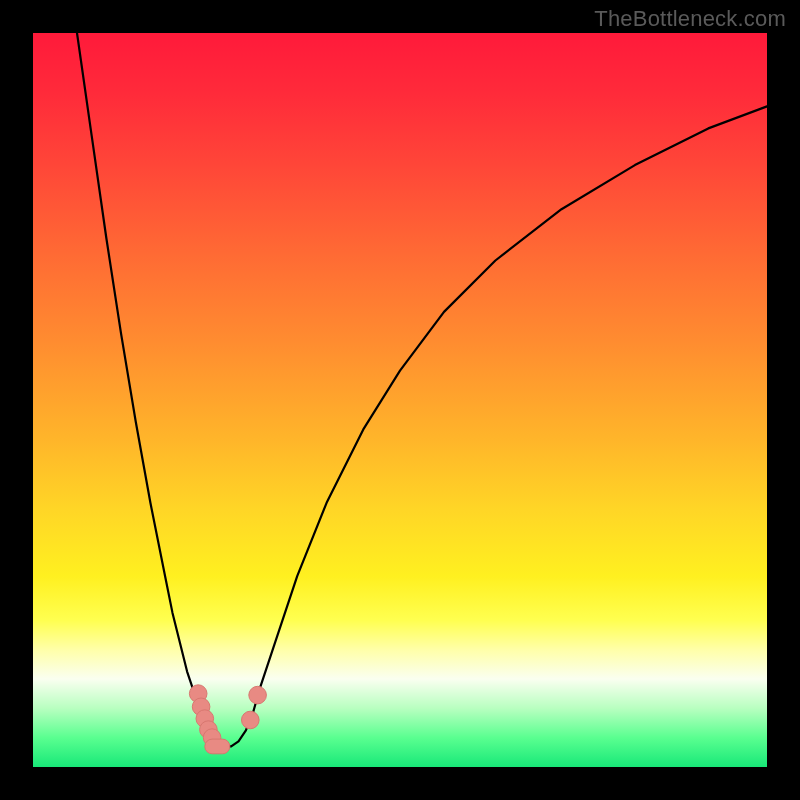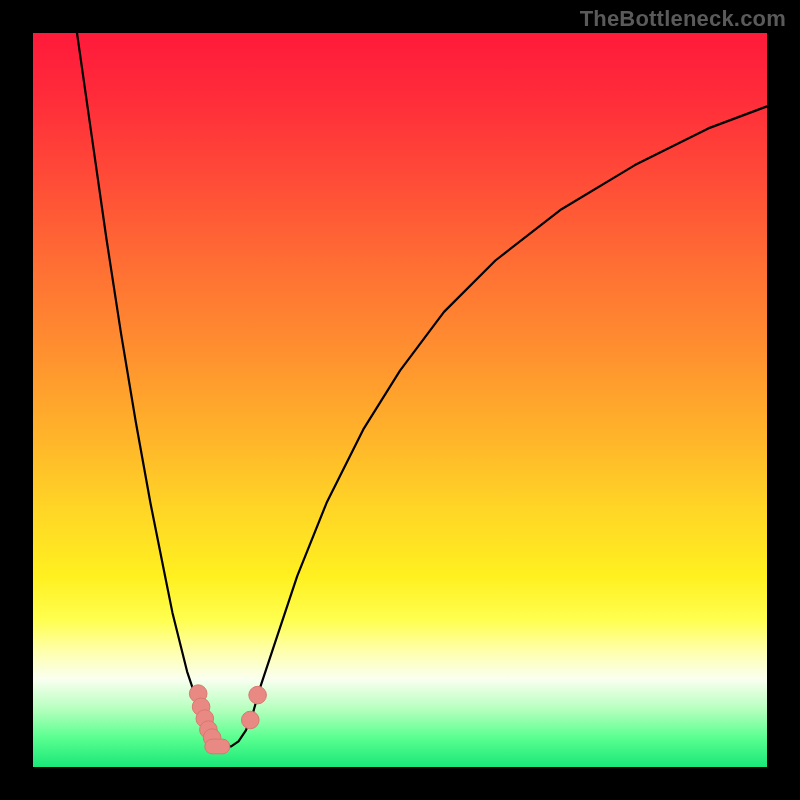--- a/index.html
+++ b/index.html
@@ -44,21 +44,21 @@
       #18e878 100%
     );
   }
   .watermark {
     position: absolute;
     top: 6px;
     right: 14px;
     color: #5a5a5a;
     font-size: 22px;
     letter-spacing: 0.2px;
-    font-weight: 700;
+    font-weight: 400;
   }
   svg.curve {
     position: absolute;
     left: 0;
     top: 0;
     width: 734px;
     height: 734px;
     overflow: visible;
   }
   .line {

